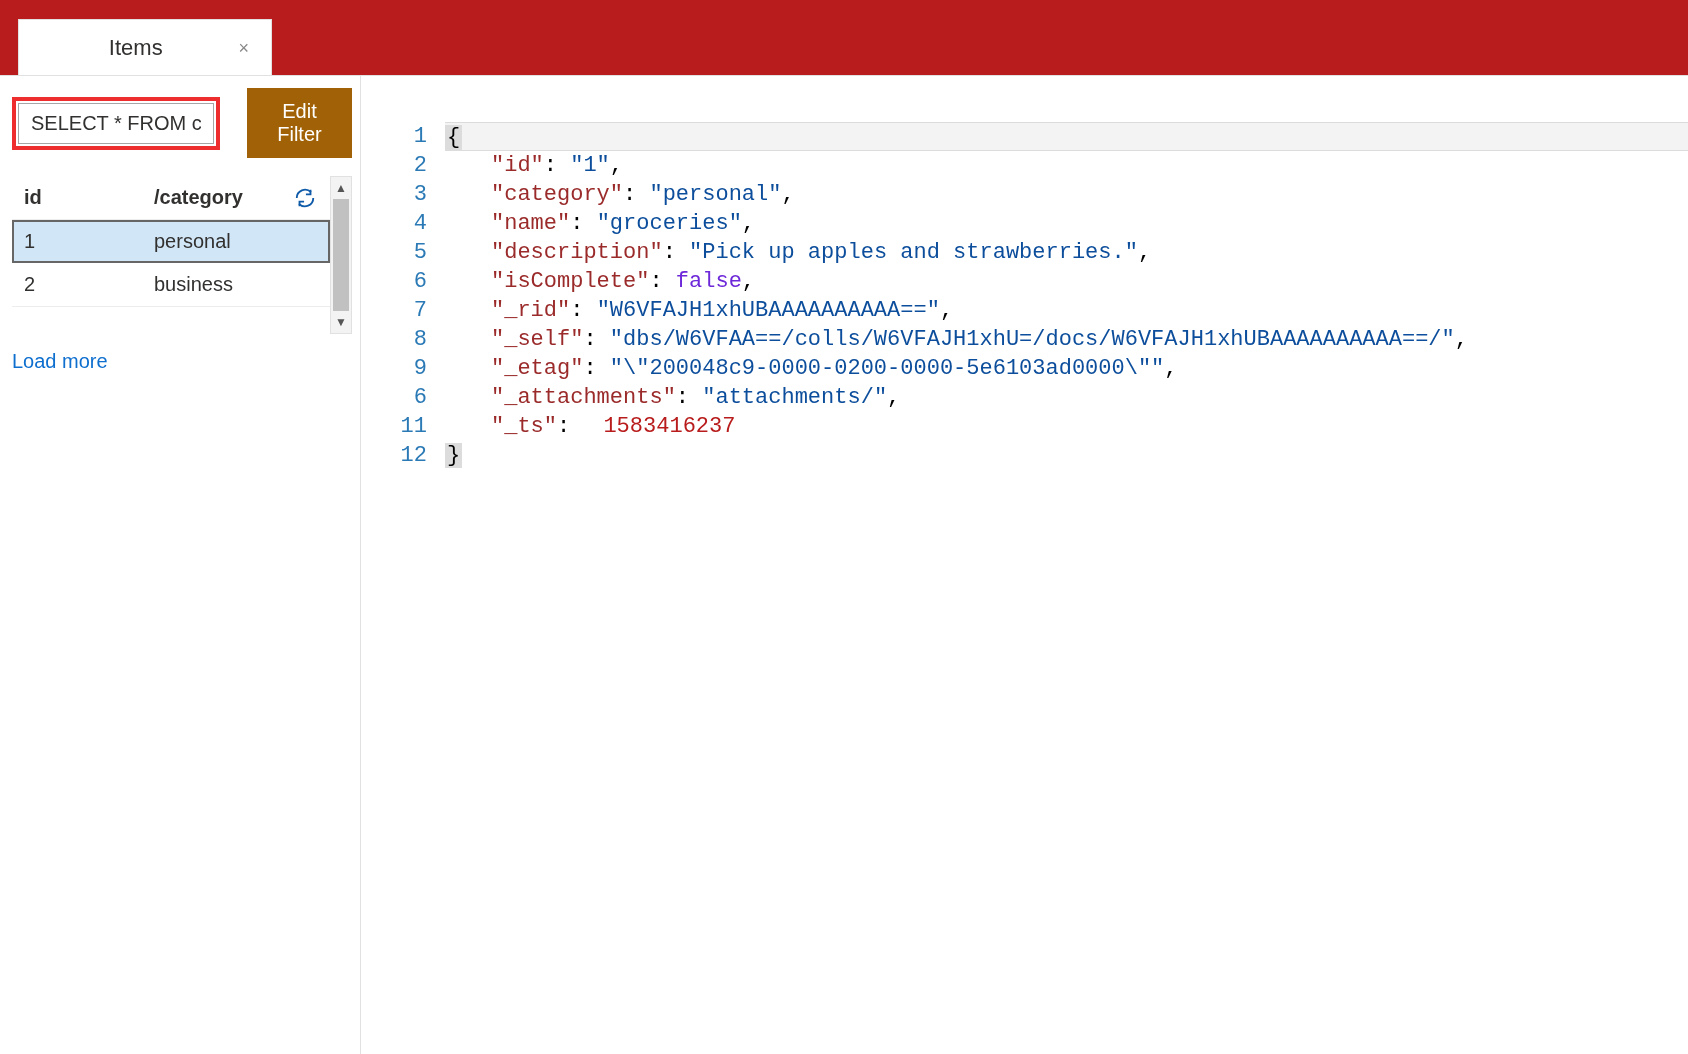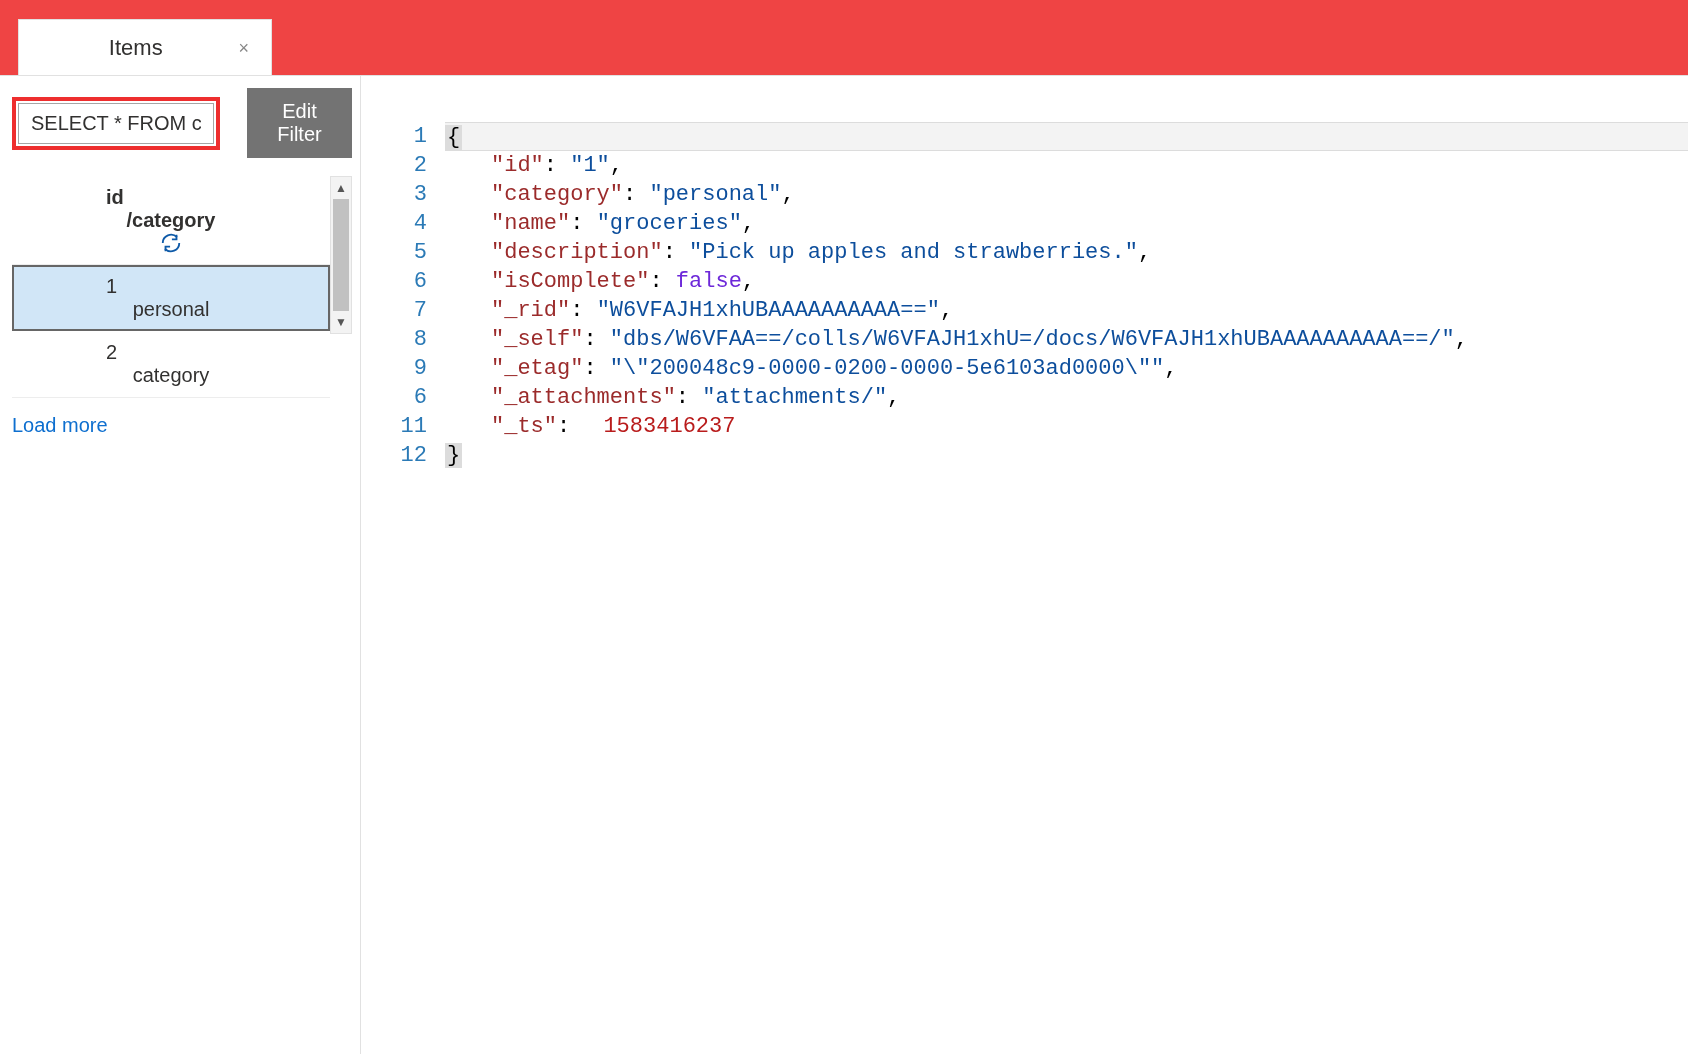--- a/index.html
+++ b/index.html
@@ -8,21 +8,21 @@
     font-family: "Segoe UI", Arial, sans-serif;
     font-size: 20px;
     color: #323130;
     background: #ffffff;
     overflow: hidden;
   }
 
   
   .tab-strip {
     height: 76px;
-    background: #ef4444;
+    background: #b91c1c;
     border-bottom: 1px solid #e1e1e1;
     display: flex;
     align-items: flex-end;
     padding-left: 18px;
   }
   .tab {
     background: #ffffff;
     border: 1px solid #e1e1e1;
     border-bottom: none;
     height: 56px;
@@ -72,41 +72,39 @@
   }
   .filter-input {
     border: 1px solid #a6a6a6;
     padding: 8px 12px;
     font-size: 20px;
     font-family: inherit;
     width: 196px;
     color: #323130;
   }
   .edit-filter-btn {
-    background: #737373;
+    background: #a16207;
     color: #ffffff;
     border: none;
     padding: 12px 22px;
     font-size: 20px;
     cursor: pointer;
   }
 
   
   .results-wrap {
     display: flex;
   }
   .results-list {
     flex: 1;
   }
   .results-header, .results-row {
     display: flex;
-    align-items: center;
     padding: 10px 12px;
     border-bottom: 1px solid #ededed;
-    flex-direction: column;
   }
   .results-header { font-weight: 700; }
   .col-id   { width: 130px; }
   .col-cat  { flex: 1; }
   .refresh-cell {
     width: 26px;
     display: flex;
     align-items: center;
     justify-content: center;
     color: #0e5aa8;
@@ -220,21 +218,21 @@
         </div>
 
         <div class="results-row selected">
           <span class="col-id">1</span>
           <span class="col-cat">personal</span>
           <span class="refresh-cell"></span>
         </div>
 
         <div class="results-row">
           <span class="col-id">2</span>
-          <span class="col-cat">category</span>
+          <span class="col-cat">business</span>
           <span class="refresh-cell"></span>
         </div>
       </div>
 
       <div class="results-scrollbar">
         <span class="sb-arrow">▲</span>
         <div class="thumb"></div>
         <span class="sb-arrow">▼</span>
       </div>
     </div>

